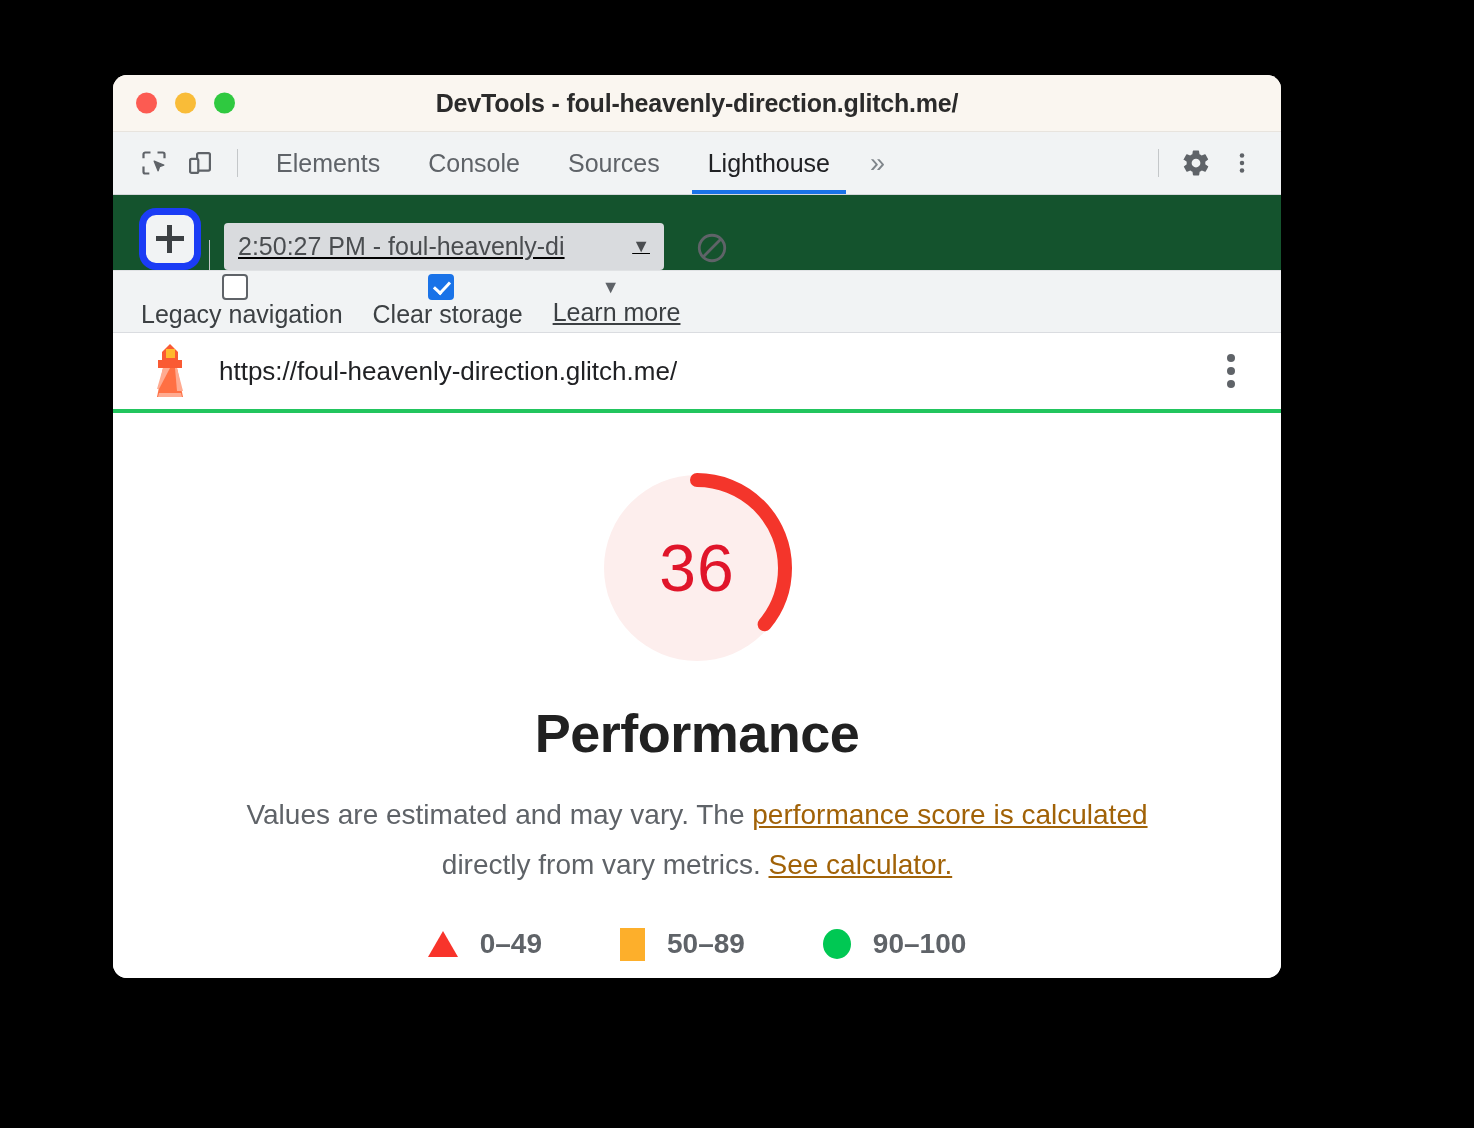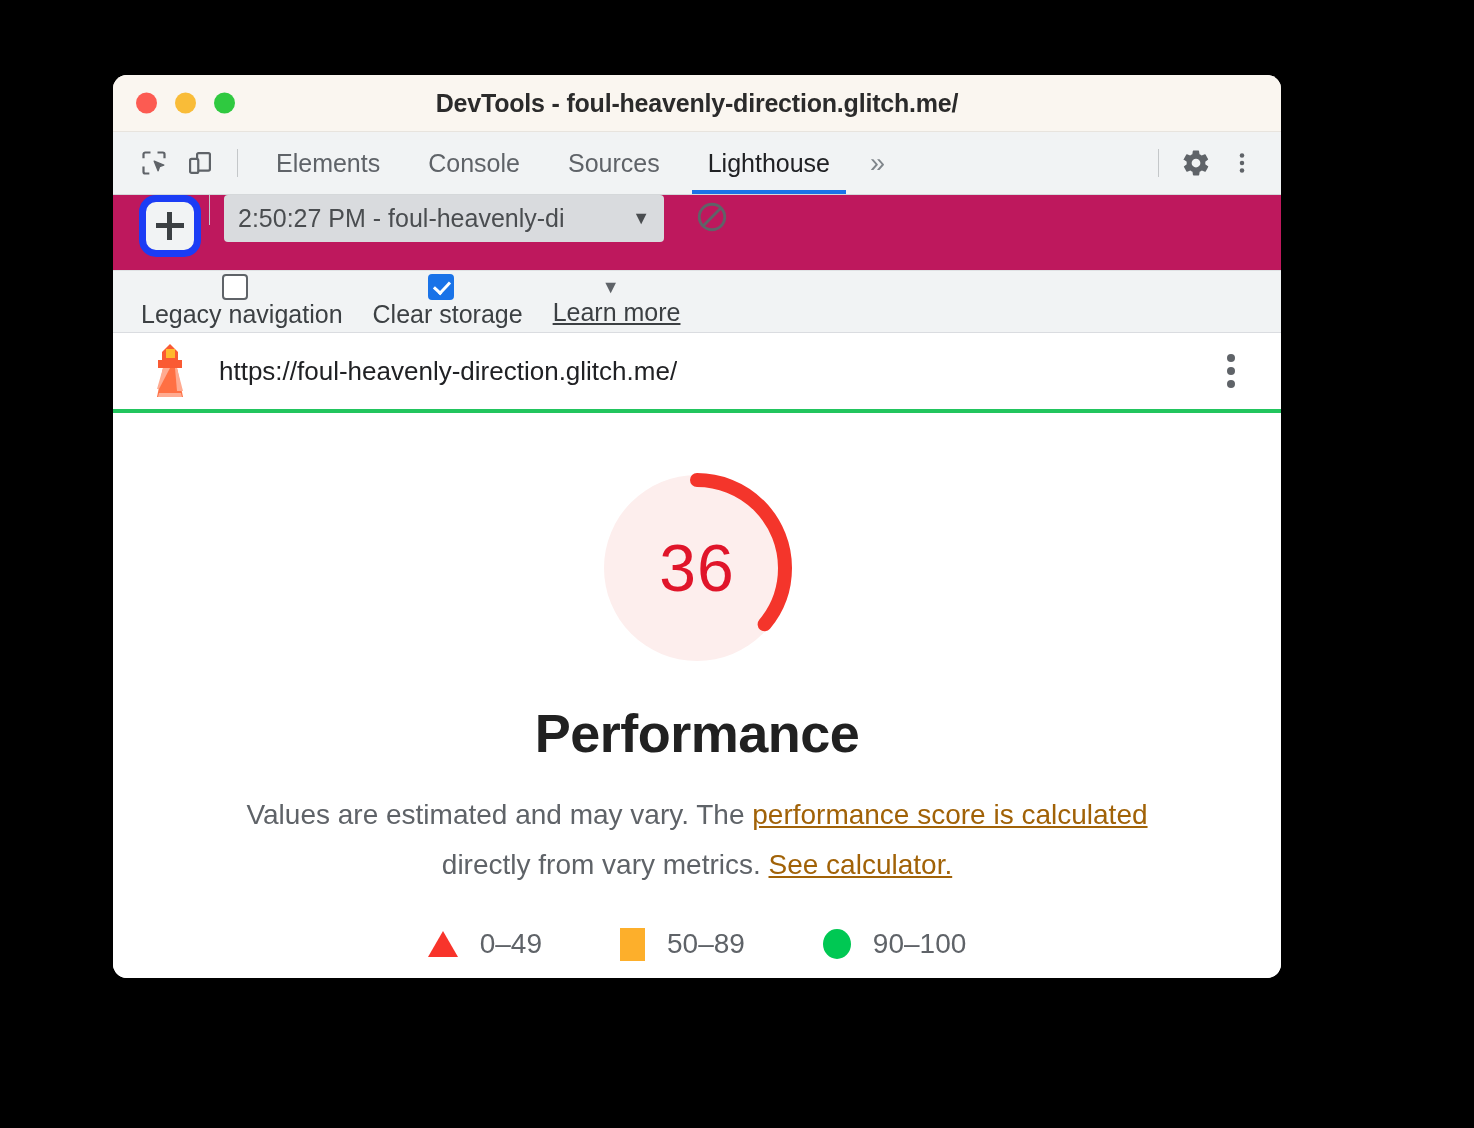--- a/index.html
+++ b/index.html
@@ -126,25 +126,26 @@
     margin-left: auto;
     display: flex;
     align-items: center;
     padding-right: 16px;
   }
 
   
   .lh-toolbar {
     position: relative;
     height: 76px;
-    background: #be185d;
+    background: #14532d;
     border-bottom: 1px solid #e0e2e4;
     display: flex;
-    align-items: flex-start;
+    align-items: flex-end;
     padding-left: 26px;
+    text-decoration: underline;
   }
   .add-btn-wrap {
     position: relative;
     width: 62px;
     height: 62px;
     display: flex;
     align-items: center;
     justify-content: center;
   }
   .add-btn {
@@ -340,20 +341,21 @@
     color: #a16207;
     text-decoration: underline;
   }
   .legend {
     margin-top: 38px;
     display: flex;
     align-items: center;
     gap: 78px;
     font-size: 28px;
     color: #5f6368;
+    font-weight: bold;
   }
   .legend-item { display: flex; align-items: center; gap: 22px; }
   .sw-triangle {
     width: 0; height: 0;
     border-left: 15px solid transparent;
     border-right: 15px solid transparent;
     border-bottom: 26px solid #f8342b;
   }
   .sw-square {
     width: 25px; height: 33px;

